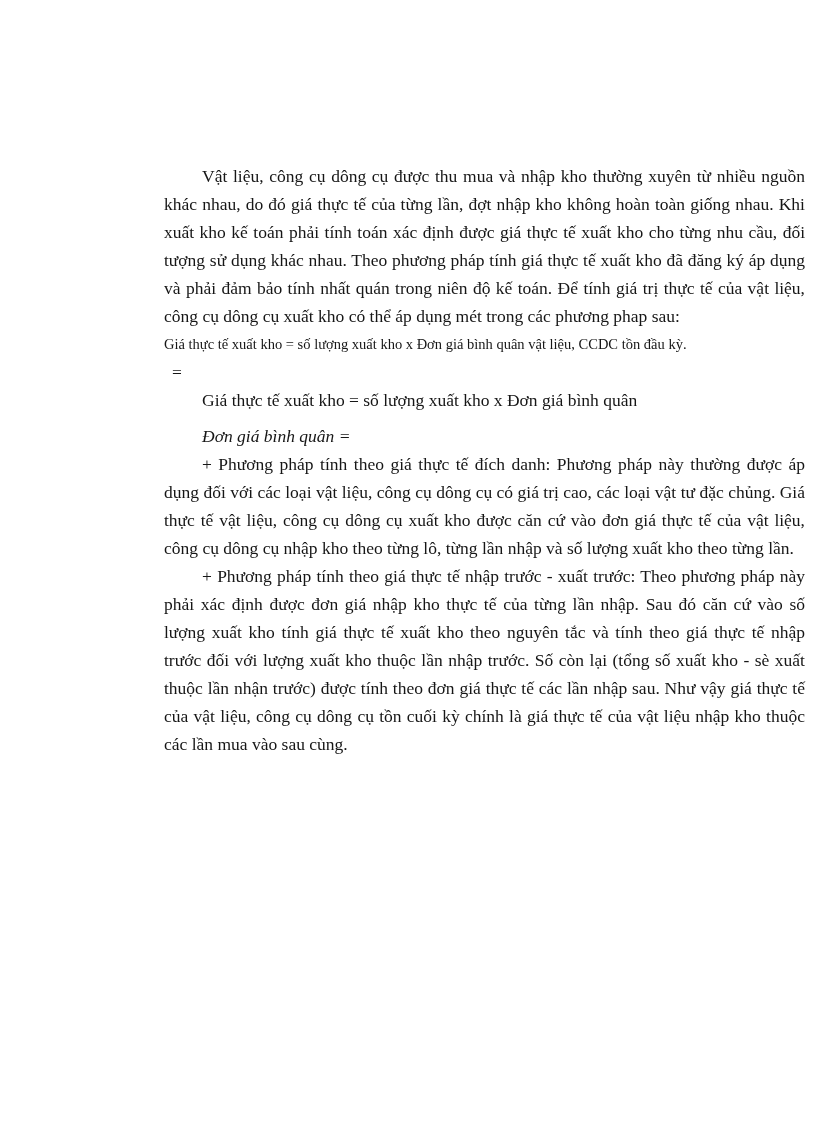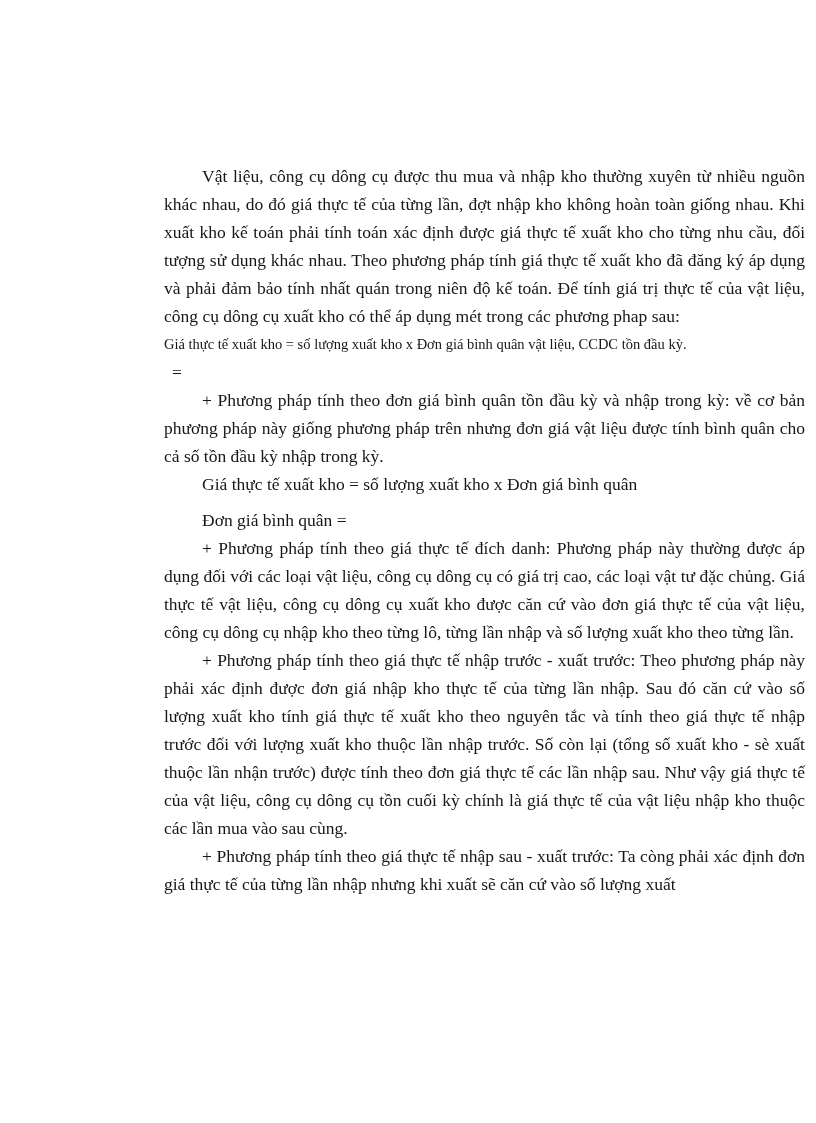--- a/index.html
+++ b/index.html
@@ -44,20 +44,21 @@
     text-indent: 8px;
     margin: 0;
   }
   .line-indent {
     text-align: left;
     text-indent: 38px;
     margin: 0;
   }
   .line-indent.gap-top {
     margin-top: 8px;
+    font-style: italic;
   }
   .footer-rule {
     position: absolute;
     left: 28px;
     right: 28px;
     top: 1093px;
     border-top: 2px dotted #b5b5b5;
     height: 0;
   }
 </style>
@@ -67,28 +68,26 @@
 <div class="page">
   <div class="content">
 
     <p class="para">Vật liệu, công cụ dông cụ được thu mua và nhập kho thường xuyên từ nhiều nguồn khác nhau,  do đó giá thực tế của từng lần, đợt nhập kho không hoàn toàn giống nhau.  Khi xuất kho kế toán phải tính toán xác định được giá thực tế xuất kho cho từng nhu cầu, đối tượng sử dụng khác nhau.  Theo phương pháp tính giá thực tế xuất kho đã đăng ký áp dụng và phải đảm bảo tính nhất quán trong niên độ kế toán. Để tính giá trị thực tế của vật liệu, công cụ dông cụ xuất kho có thể áp dụng mét trong các phương phap sau:</p>
 
 
     <p class="formula-small">Giá thực tế xuất kho = số lượng  xuất kho x Đơn giá bình quân vật liệu,  CCDC tồn đầu kỳ.</p>
 
     <p class="eq-line">=</p>
 
-    <p class="para">+ Phương pháp tính theo đơn giá bình quân tồn đầu kỳ và nhập trong kỳ: về cơ bản phương pháp này giống phương pháp trên nhưng đơn giá vật liệu được tính bình quân  cho cả số tồn đầu kỳ nhập trong kỳ.</p>
 
     <p class="line-indent">Giá thực tế xuất kho = số lượng xuất kho x Đơn giá bình quân</p>
 
     <p class="line-indent gap-top">Đơn giá bình quân =</p>
 
     <p class="para">+ Phương pháp tính theo giá thực tế đích danh: Phương pháp này thường được áp dụng đối với các loại vật liệu, công cụ dông cụ có giá trị cao, các loại vật tư đặc chủng.  Giá thực tế vật liệu, công cụ dông cụ xuất kho được căn cứ vào đơn giá thực tế của vật liệu, công cụ dông cụ nhập  kho theo từng lô, từng lần nhập  và số lượng xuất kho theo từng lần.</p>
 
     <p class="para">+ Phương pháp tính theo giá thực tế nhập trước - xuất trước: Theo phương pháp  này phải xác định được đơn giá nhập kho thực tế của từng lần nhập.  Sau đó căn cứ vào  số lượng xuất kho tính giá thực tế xuất kho theo nguyên tắc và tính theo giá thực tế nhập trước đối với lượng xuất kho thuộc lần nhập trước.  Số còn lại (tổng số xuất kho  - sè xuất thuộc lần nhận trước) được tính theo đơn giá thực tế các lần nhập  sau.  Như vậy giá thực tế của vật liệu, công cụ dông cụ tồn cuối kỳ chính là giá thực tế của vật liệu nhập kho thuộc các lần mua vào sau cùng.</p>
 
-    <p class="para">+ Phương pháp  tính theo giá thực tế nhập sau - xuất trước: Ta còng phải xác định đơn giá thực tế của từng lần nhập nhưng khi xuất sẽ căn cứ vào số lượng xuất</p>
 
   </div>
 
   <div class="footer-rule"></div>
 </div>
 
 </body></html>

